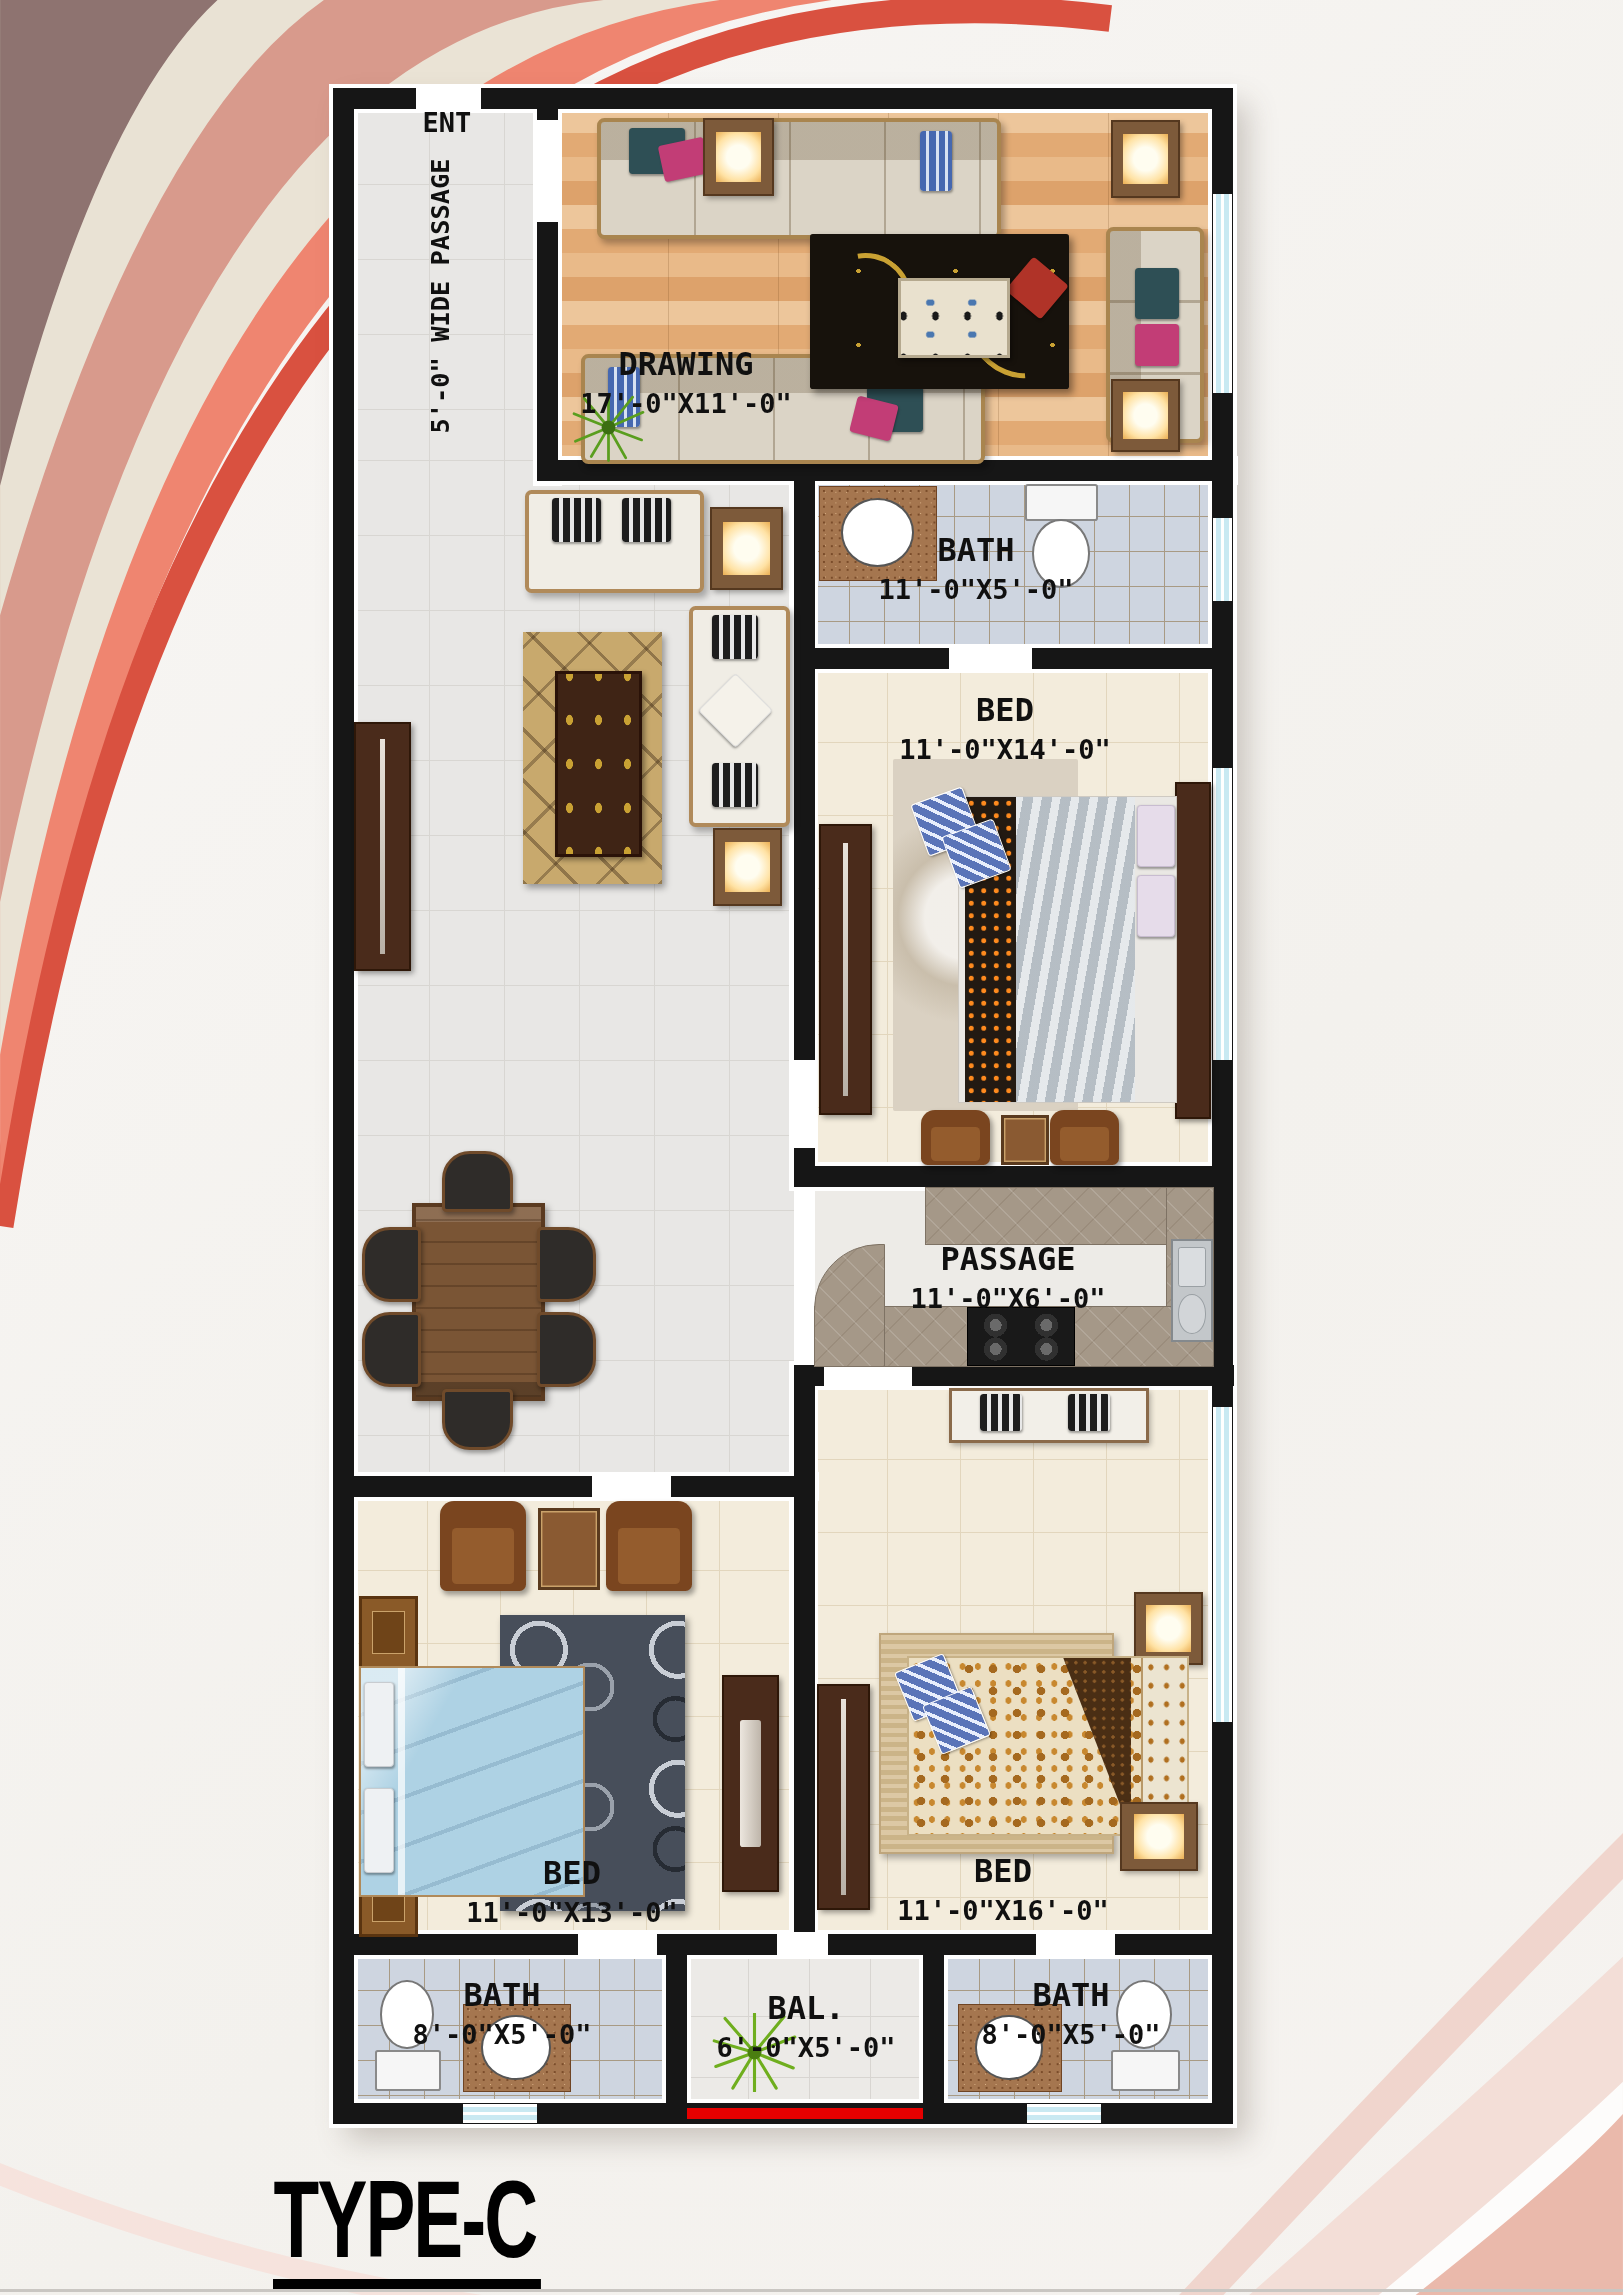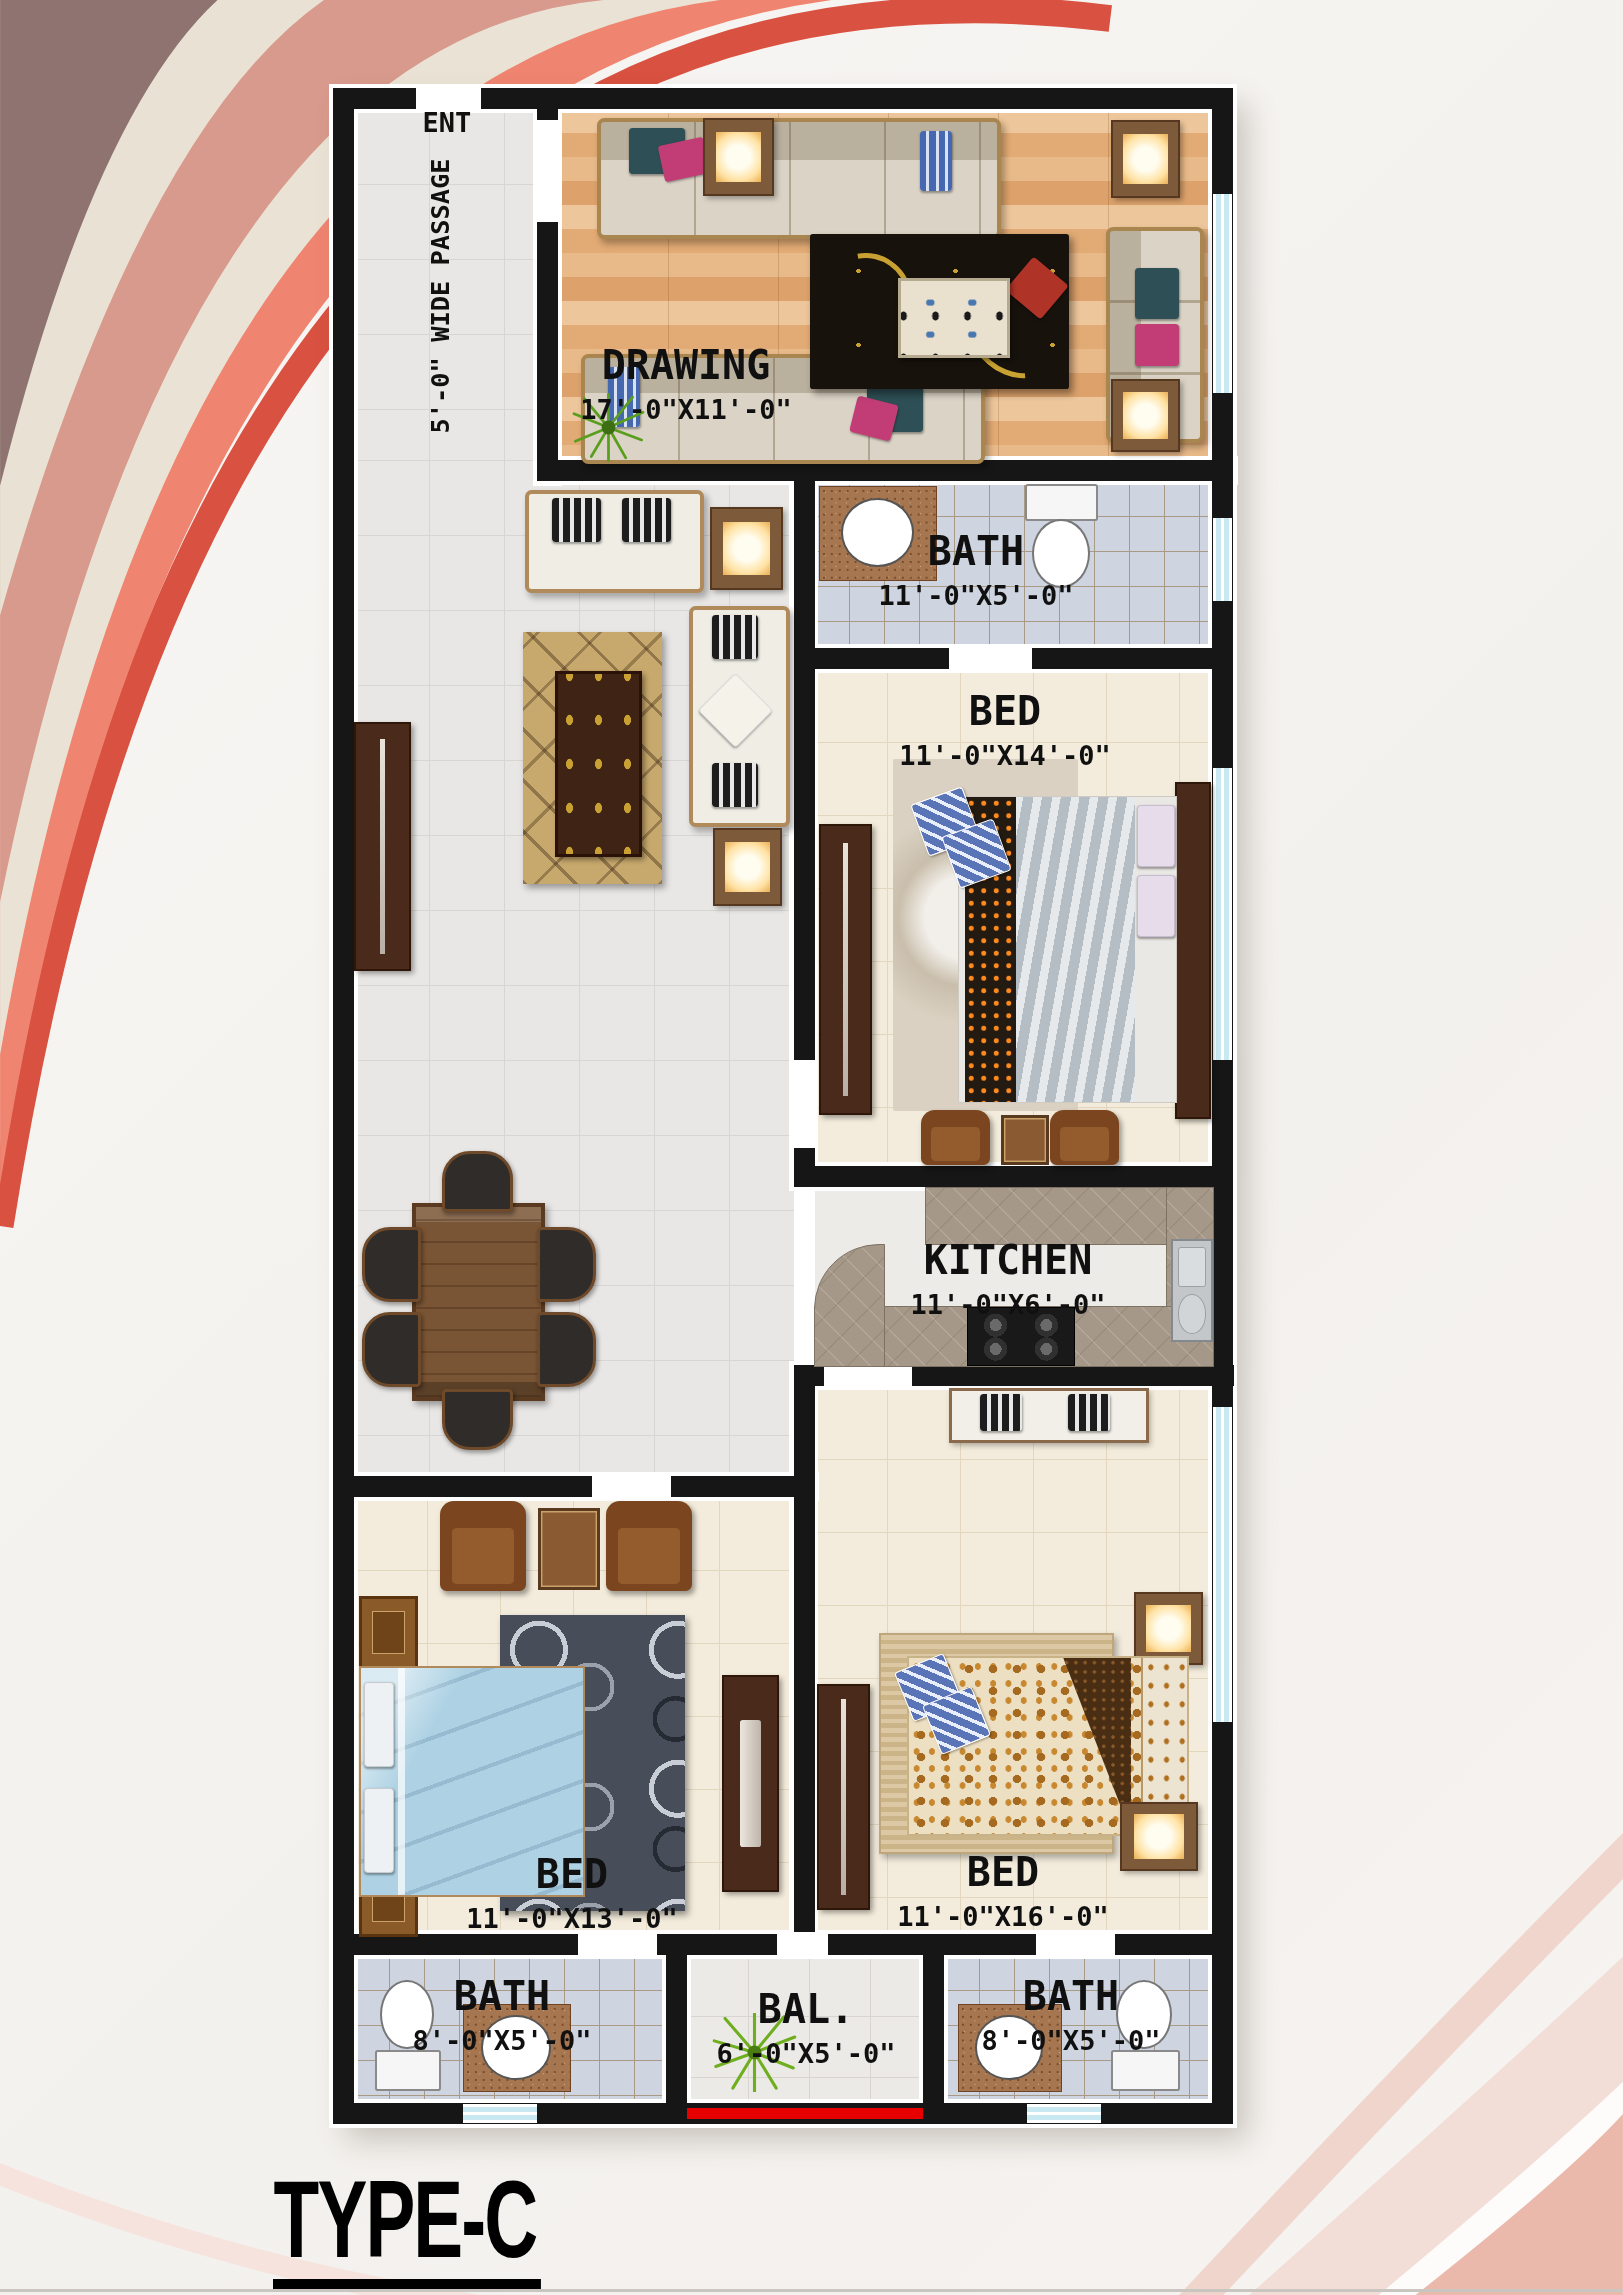--- a/index.html
+++ b/index.html
@@ -128,21 +128,21 @@
   .wedge{position:absolute;background-color:#4a2e14;background-image:
         radial-gradient(#8a5a28 1.4px,transparent 1.9px);background-size:9.3px 9.3px;
         clip-path:polygon(100% 0,30% 0,100% 100%);}
   .headboard{background:#4a2b1b;border:2.3px solid #2e1708;box-shadow:2.3px 2.8px 4.6px rgba(0,0,0,.4);}
 
   
   .lbl{position:absolute;z-index:8;color:#101010;font-family:"DejaVu Sans Mono",monospace;
        font-weight:bold;white-space:nowrap;transform:translate(-50%,-50%);text-align:center;}
   .roomlbl{position:absolute;z-index:8;color:#101010;font-family:"DejaVu Sans Mono",monospace;
        font-weight:bold;white-space:nowrap;transform:translate(-50%,-50%);text-align:center;line-height:1.35;}
-  .roomlbl .rname{font-size:40px;display:block;}
+  .roomlbl .rname{font-size:32px;display:block;}
   .roomlbl .rdims{font-size:27px;display:block;}
   .ent{font-size:27px;}
   .passage{font-size:25.4px;transform:translate(-50%,-50%) rotate(-90deg);}
   .title{position:absolute;left:273px;top:2164px;z-index:9;color:#000;
          font-family:"Liberation Sans",sans-serif;font-weight:bold;font-size:110px;line-height:1.0;
          letter-spacing:-2.8px;transform:scaleX(0.68);transform-origin:left top;
          border-bottom:10.2px solid #000;padding:0 6.5px 4.6px 0.9px;}
   .plantsvg{position:absolute;z-index:7;}
   .redline{position:absolute;background:var(--accent_red,#e60000);z-index:6;}
 </style>
@@ -390,21 +390,21 @@
   </div>
   <div class="roomlbl" style="left:976px;top:569px;">
     <span class="rname">BATH</span>
     <span class="rdims">11'-0"X5'-0"</span>
   </div>
   <div class="roomlbl" style="left:1005px;top:729px;">
     <span class="rname">BED</span>
     <span class="rdims">11'-0"X14'-0"</span>
   </div>
   <div class="roomlbl" style="left:1008px;top:1278px;">
-    <span class="rname">KITCHEN</span>
+    <span class="rname">PASSAGE</span>
     <span class="rdims">11'-0"X6'-0"</span>
   </div>
   <div class="roomlbl" style="left:572px;top:1892px;">
     <span class="rname">BED</span>
     <span class="rdims">11'-0"X13'-0"</span>
   </div>
   <div class="roomlbl" style="left:1003px;top:1890px;">
     <span class="rname">BED</span>
     <span class="rdims">11'-0"X16'-0"</span>
   </div>

